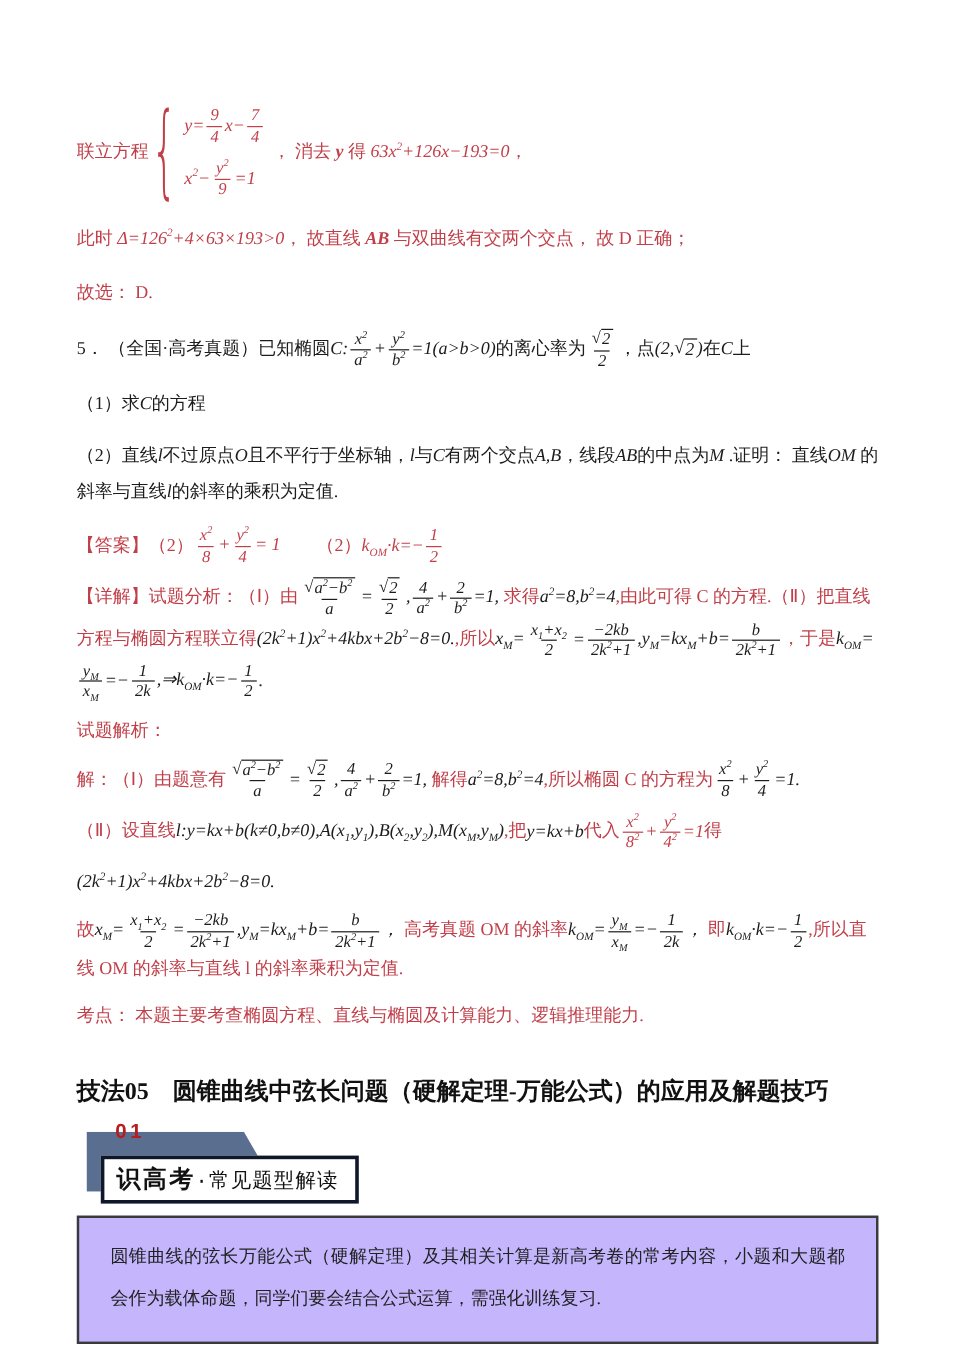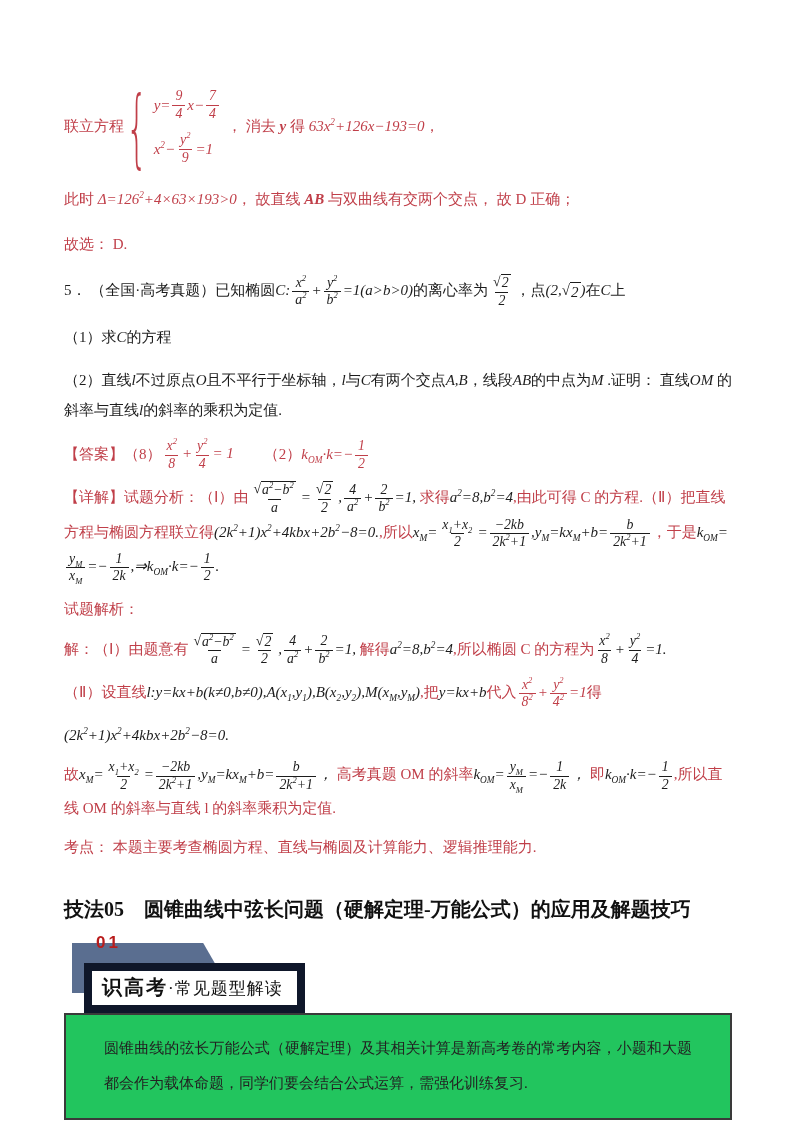--- a/index.html
+++ b/index.html
@@ -45,28 +45,28 @@
     position:absolute;left:8px;top:8px;width:160px;height:50px;
     background:#5a6e90;clip-path:polygon(0 0,82% 0,100% 100%,0 100%);
   }
   .badge-num{
     position:absolute;left:32px;top:-2px;
     font-family:"Liberation Sans",sans-serif;font-weight:bold;
     font-size:17px;color:#b91c1c;letter-spacing:3px;
   }
   .badge-label{
     position:absolute;left:20px;top:28px;background:#ffffff;
-    border:8px solid #0f172a;padding:3px 14px 4px 10px;white-space:nowrap;
-    font-family:Liberation Serif, serif;color:#111;
+    border:3px solid #0f172a;padding:3px 14px 4px 10px;white-space:nowrap;
+    font-family:Liberation Mono, monospace;color:#111;
   }
   .badge-label .strong{font-weight:bold;font-size:20px;letter-spacing:2px;}
   .badge-label .rest{font-size:17px;letter-spacing:1px;}
   .note{
-    border:2px solid #3a3a3a;background:#22c55e;
-    padding:16px 38px;font-size:15px;line-height:2.35;color:#222;
+    border:2px solid #3a3a3a;background:#c4b5fd;
+    padding:16px 26px;font-size:15px;line-height:2.35;color:#222;
     text-align:justify;
   }
 </style>
 </head>
 <body>
 
 <main>
   <p class="line mb-lg"><span class="cn red">联立方程</span><span class="cases red">
         <span class="brace">{</span>
         <span class="crows">
@@ -105,21 +105,21 @@
             <span class="rad">√</span>
             <span class="sbar">2</span>
           </span></span>
         <span class="den">2</span>
       </span><span class="cn">，点</span><span class="m">(2,<span class="sqrt">
           <span class="rad">√</span>
           <span class="sbar">2</span>
         </span>)</span><span class="cn">在</span><span class="m">C</span><span class="cn">上</span></p>
   <p class="line"><span class="cn">（1）求</span><span class="m">C</span><span class="cn">的方程</span></p>
   <p class="line"><span class="cn">（2）直线</span><span class="m">l</span><span class="cn">不过原点</span><span class="m">O</span><span class="cn">且不平行于坐标轴，</span><span class="m">l</span><span class="cn">与</span><span class="m">C</span><span class="cn">有两个交点</span><span class="m">A,B</span><span class="cn">，线段</span><span class="m">AB</span><span class="cn">的中点为</span><span class="m">M</span><span class="cn"> .证明： 直线</span><span class="m">OM</span><span class="cn"> 的斜率与直线</span><span class="m">l</span><span class="cn">的斜率的乘积为定值.</span></p>
-  <p class="line mb-sm"><span class="cn red">【答案】（8）</span><span class="frac red">
+  <p class="line mb-sm"><span class="cn red">【答案】（2）</span><span class="frac red">
         <span class="num">x<sup>2</sup></span>
         <span class="den">8</span>
       </span><span class="m red">+</span><span class="frac red">
         <span class="num">y<sup>2</sup></span>
         <span class="den">4</span>
       </span><span class="m red">= 1</span><span class="cn red">　　（2）</span><span class="m red">k<sub>OM</sub>·k=−</span><span class="frac red">
         <span class="num">1</span>
         <span class="den">2</span>
       </span></p>
   <p class="line mb-sm"><span class="cn red">【详解】试题分析：（Ⅰ）由</span><span class="frac">

